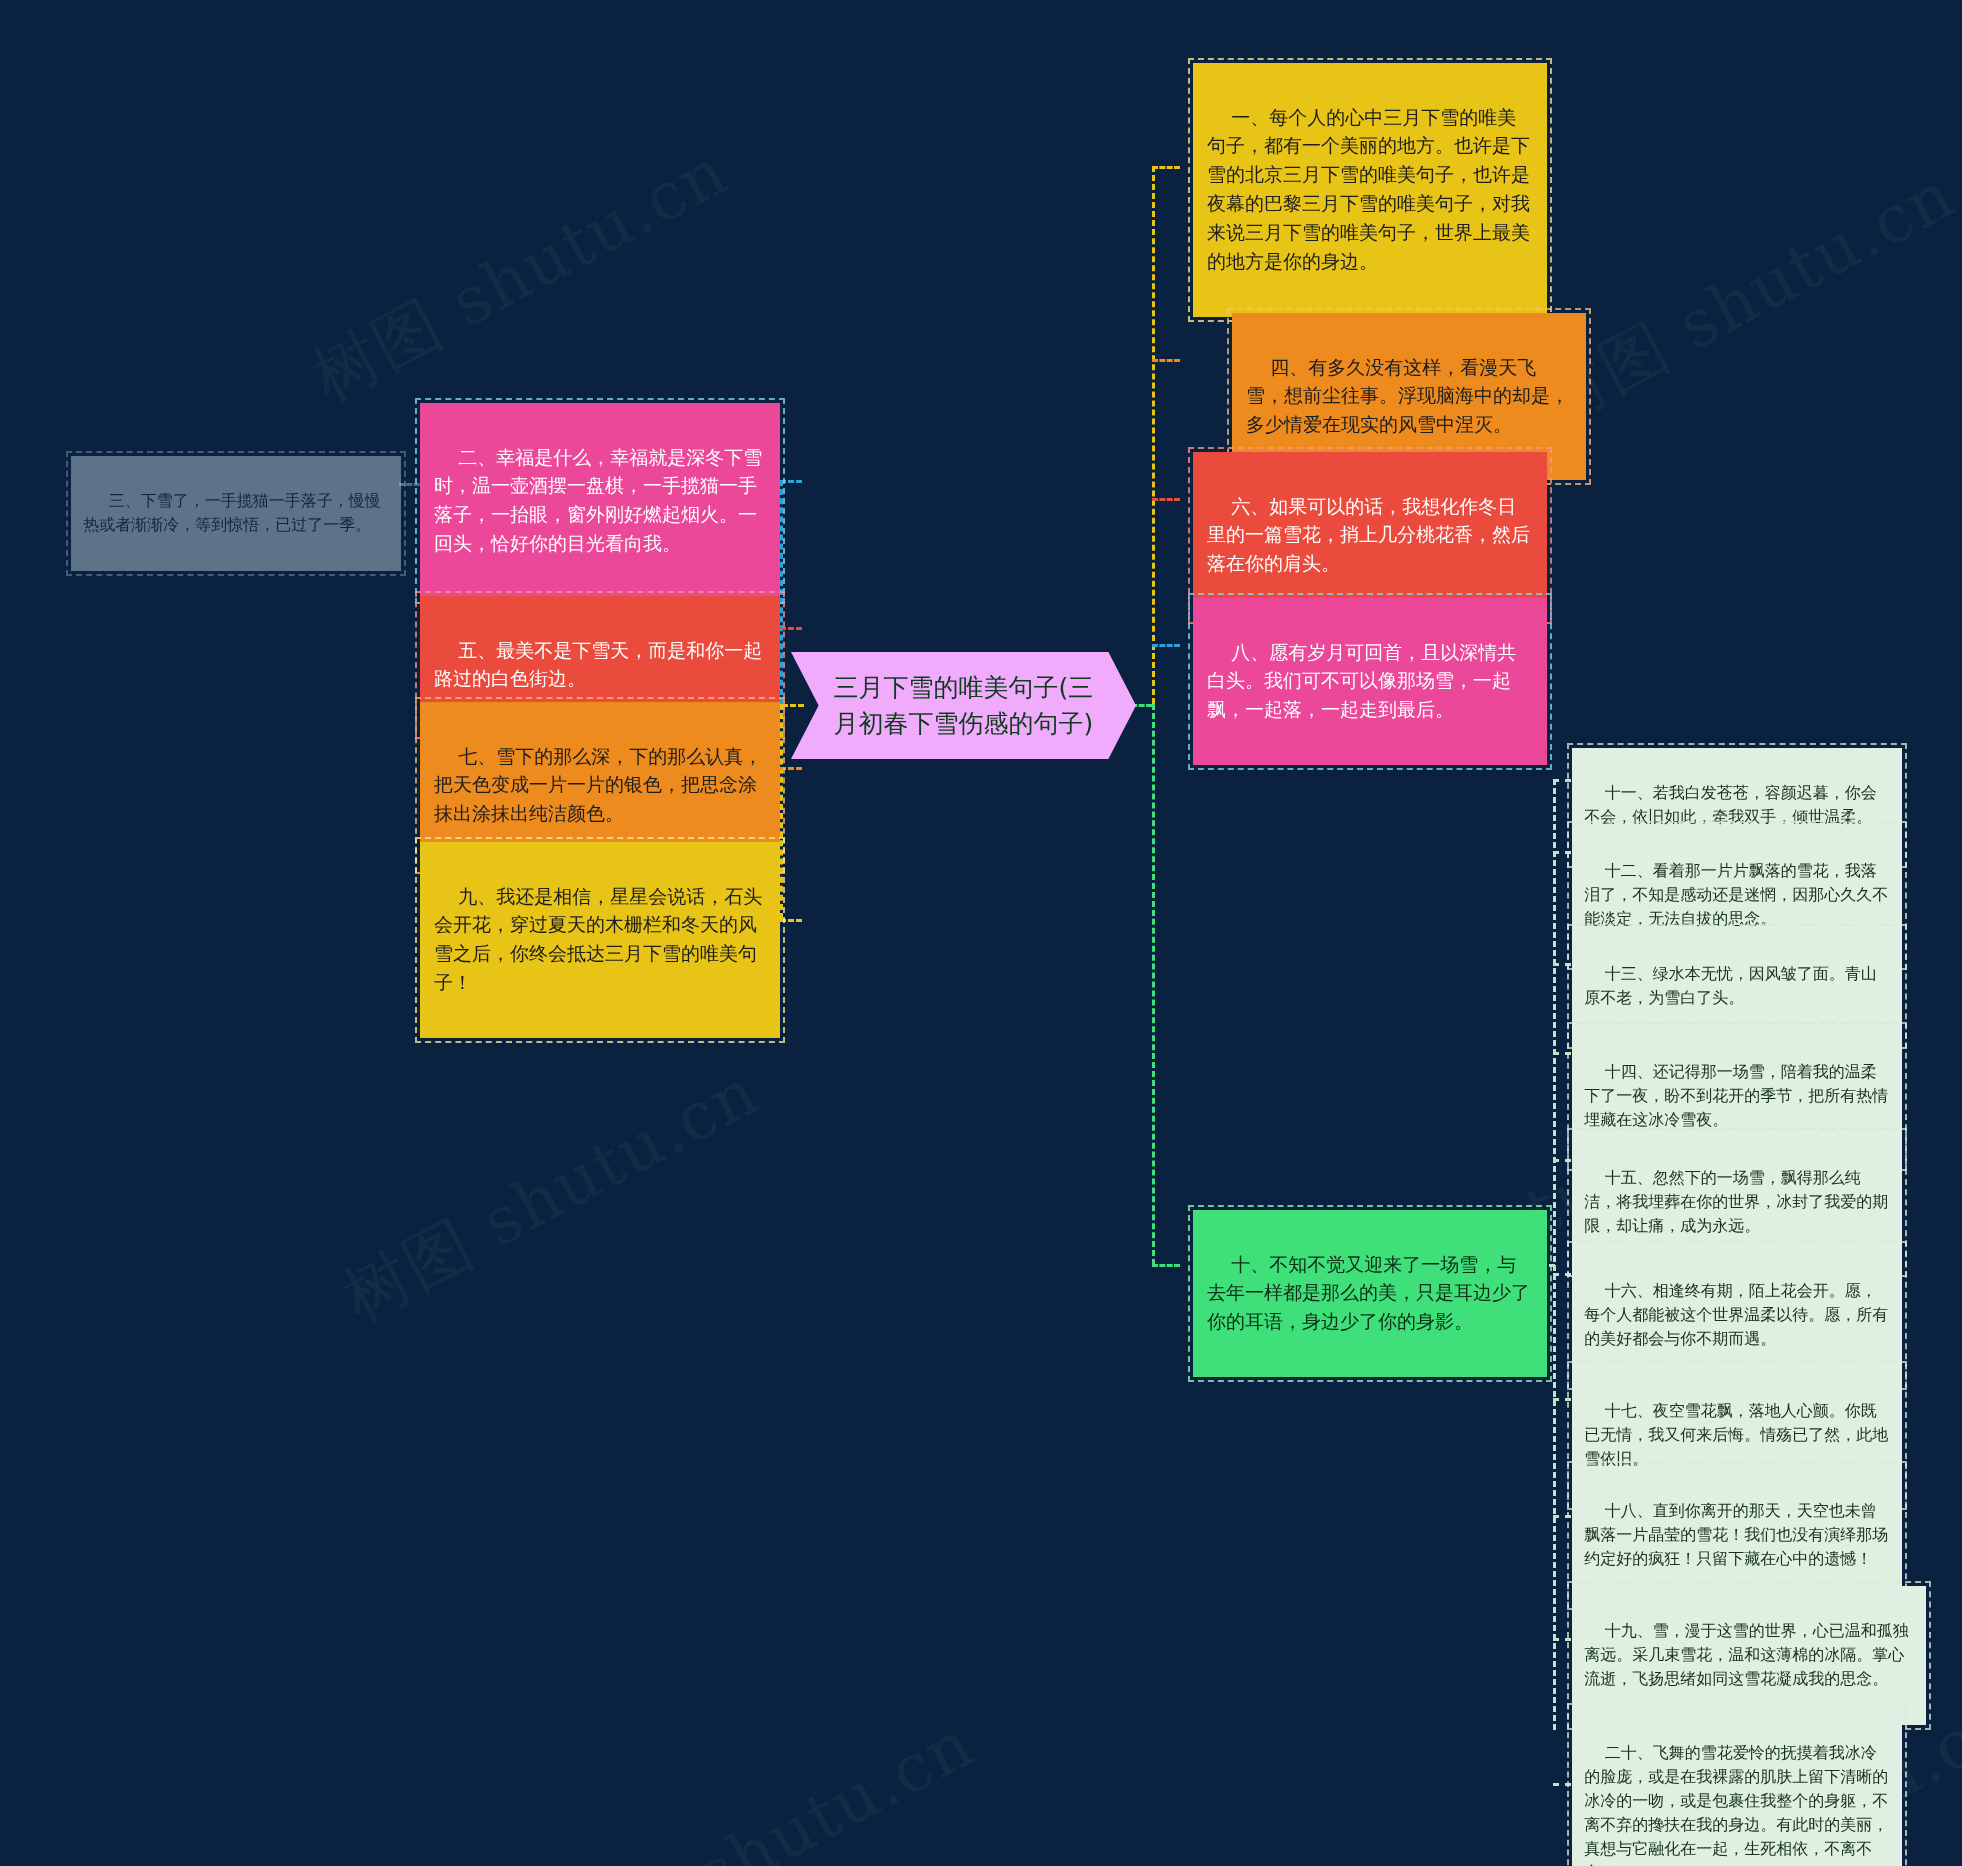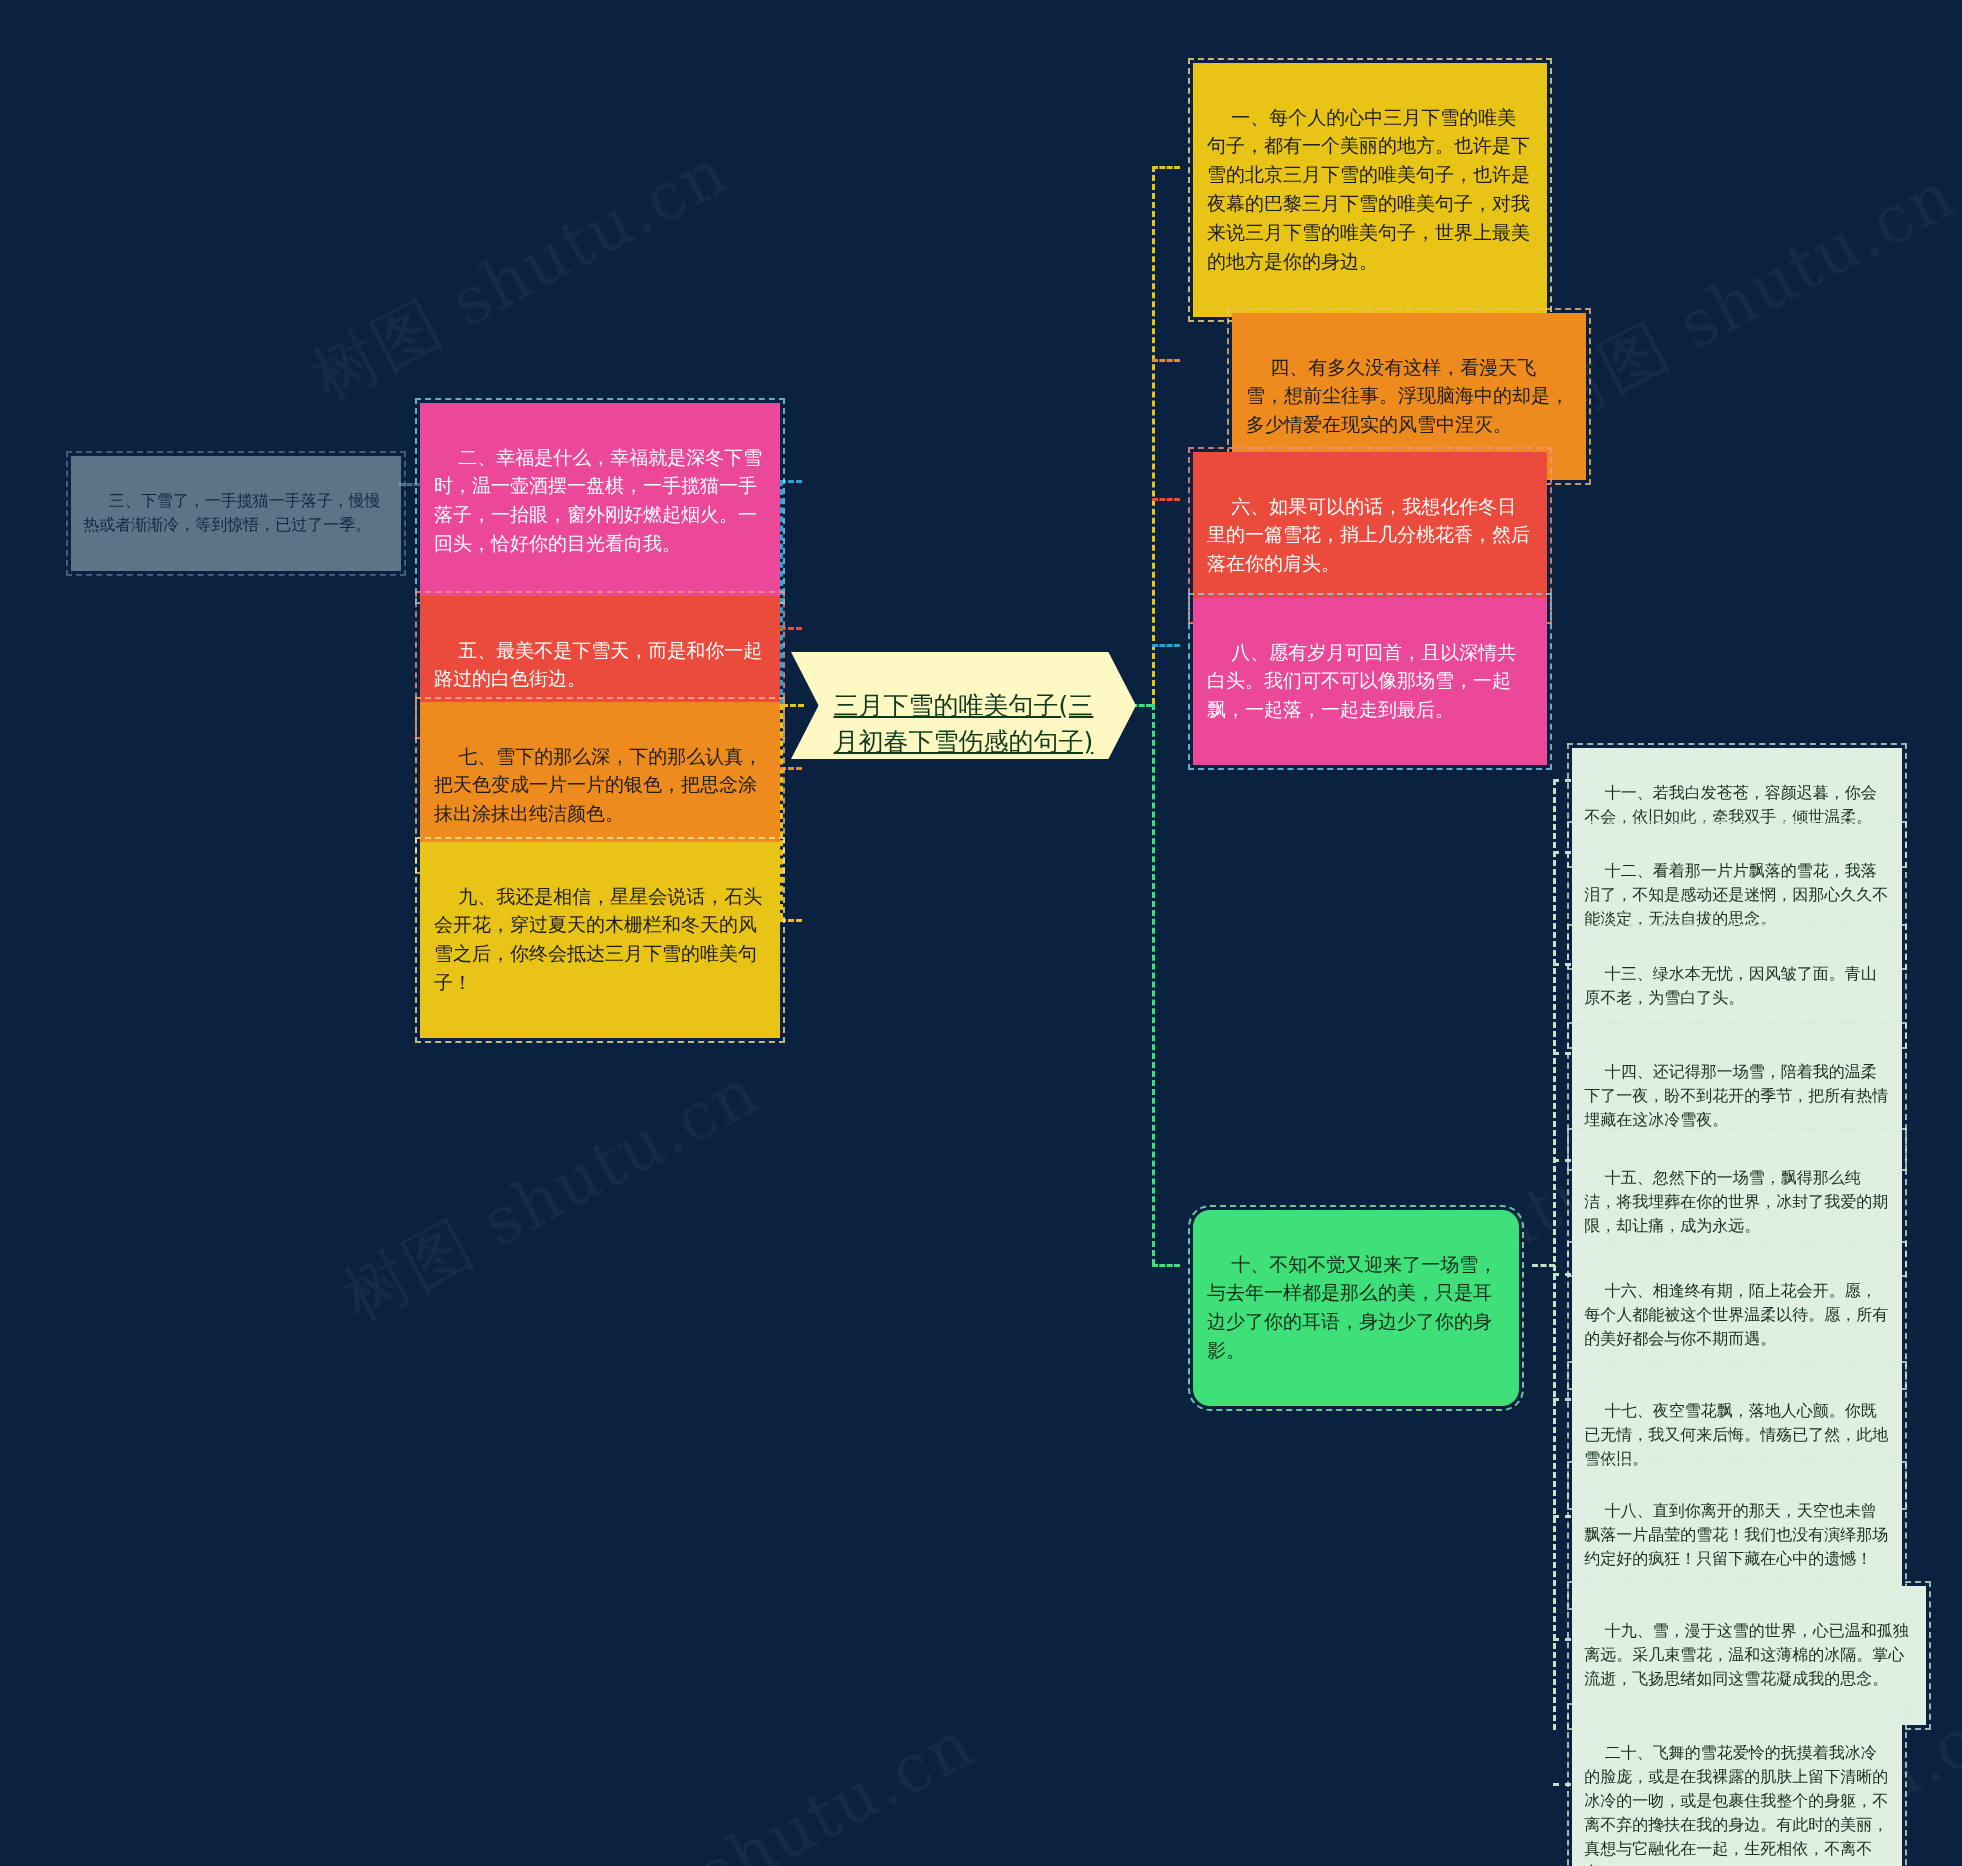--- a/index.html
+++ b/index.html
@@ -61,31 +61,30 @@
   .n-pale   { outline-color: rgba(210,235,215,0.75); }
   .n-faded  { outline-color: rgba(190,220,235,0.75); }
 
   
   #central-node {
     position: absolute;
     left: 791px;
     top: 652px;
     width: 345px;
     height: 107px;
-    background: #fef9c3;
+    background: #f0abfc;
     color: #103a1c;
     font-size: 25px;
     line-height: 1.42;
     display: flex;
-    align-items: flex-end;
+    align-items: center;
     justify-content: center;
     text-align: center;
     padding: 0 35px;
     clip-path: polygon(0 0, 92% 0, 100% 50%, 92% 100%, 0 100%, 8% 50%);
-    text-decoration: underline;
   }
 
   
   .conn { position: absolute; pointer-events: none; }
   .vline { position: absolute; width: 0; border-left-width: 3.1px; border-left-style: dashed; }
   .hline { position: absolute; height: 0; border-top-width: 3.1px; border-top-style: dashed; }
 
   .c-blue   { border-color: #2aa3da; }
   .c-red    { border-color: #ea4b3c; }
   .c-orange { border-color: #ed8b1e; }
@@ -182,21 +181,21 @@
   </div>
 
   <div class="node big n-red" style="left:1193px; top:452px; width:354px;">
     <span>六、如果可以的话，我想化作冬日里的一篇雪花，捎上几分桃花香，然后落在你的肩头。</span>
   </div>
 
   <div class="node big n-blue" style="left:1193px; top:598px; width:354px;">
     <span>八、愿有岁月可回首，且以深情共白头。我们可不可以像那场雪，一起飘，一起落，一起走到最后。</span>
   </div>
 
-  <div class="node big n-green" style="left:1193px; top:1210px; width:326px;border-radius:17px;">
+  <div class="node big n-green" style="left:1193px; top:1210px; width:354px;">
     <span>十、不知不觉又迎来了一场雪，与去年一样都是那么的美，只是耳边少了你的耳语，身边少了你的身影。</span>
   </div>
 
   <div class="node small n-pale" style="left:1572px; top:748px; width:330px;">
     <span>十一、若我白发苍苍，容颜迟暮，你会不会，依旧如此，牵我双手，倾世温柔。</span>
   </div>
 
   <div class="node small n-pale" style="left:1572px; top:826px; width:330px;">
     <span>十二、看着那一片片飘落的雪花，我落泪了，不知是感动还是迷惘，因那心久久不能淡定，无法自拔的思念。</span>
   </div>

